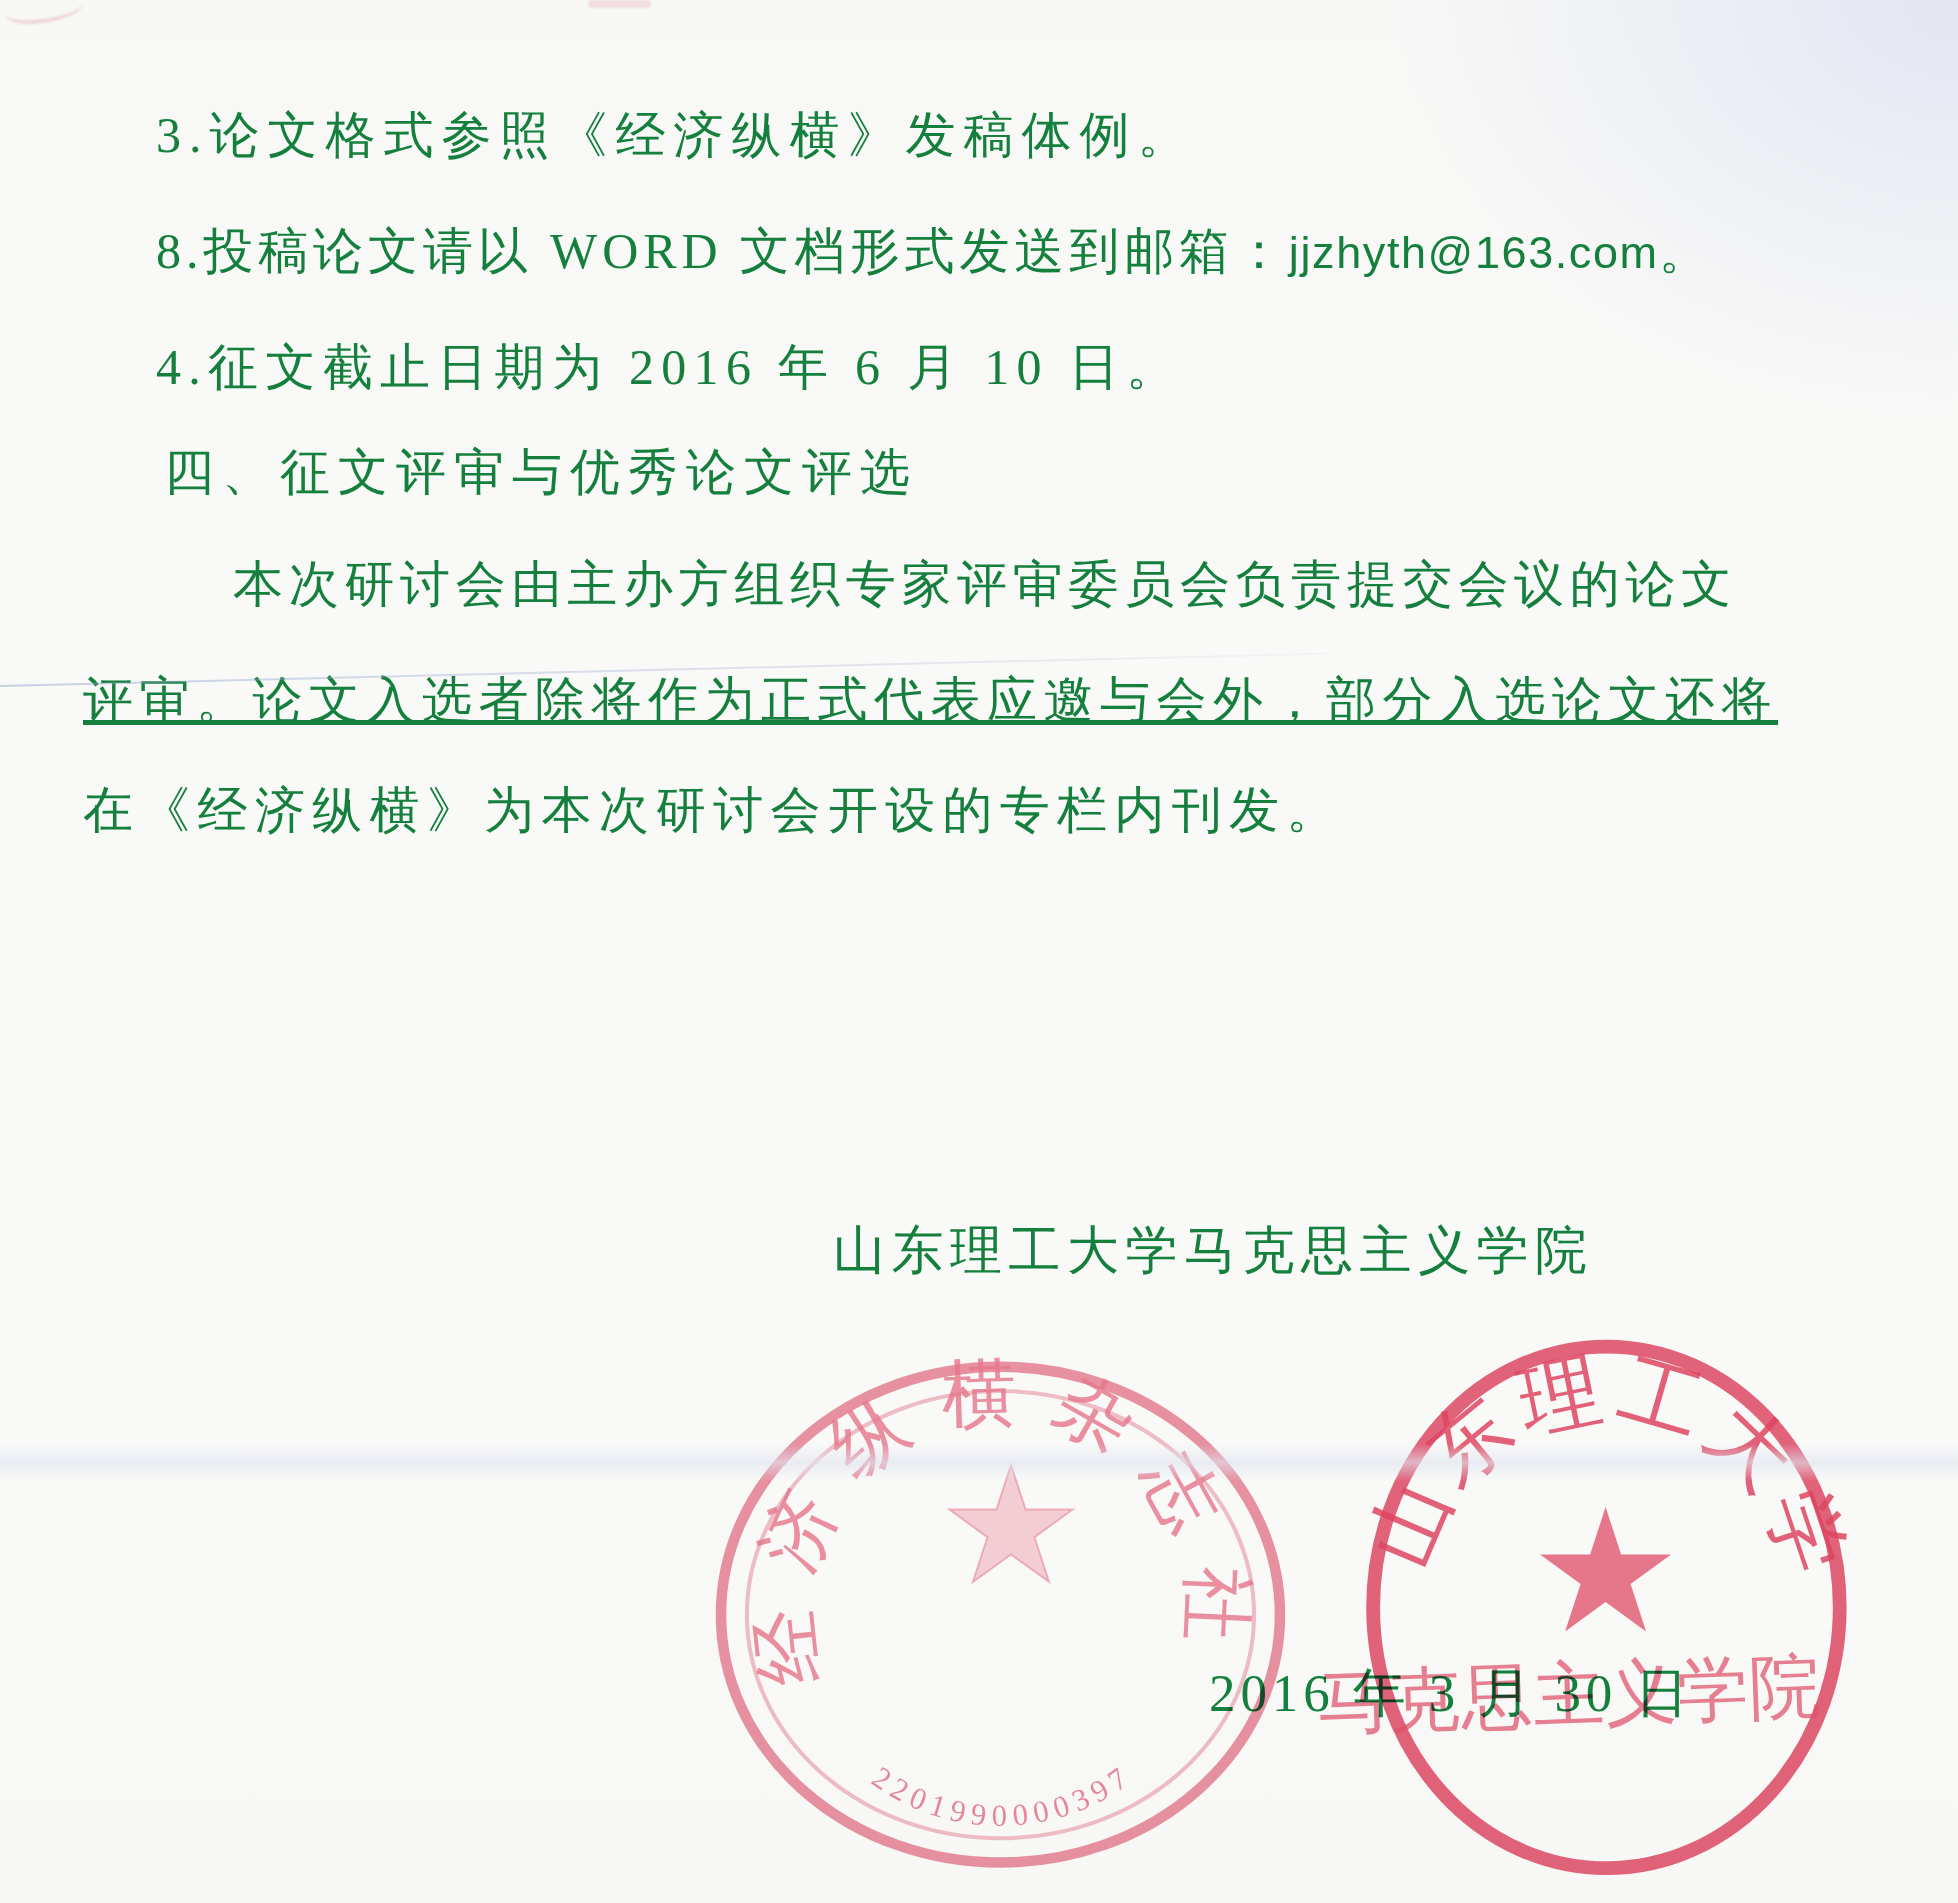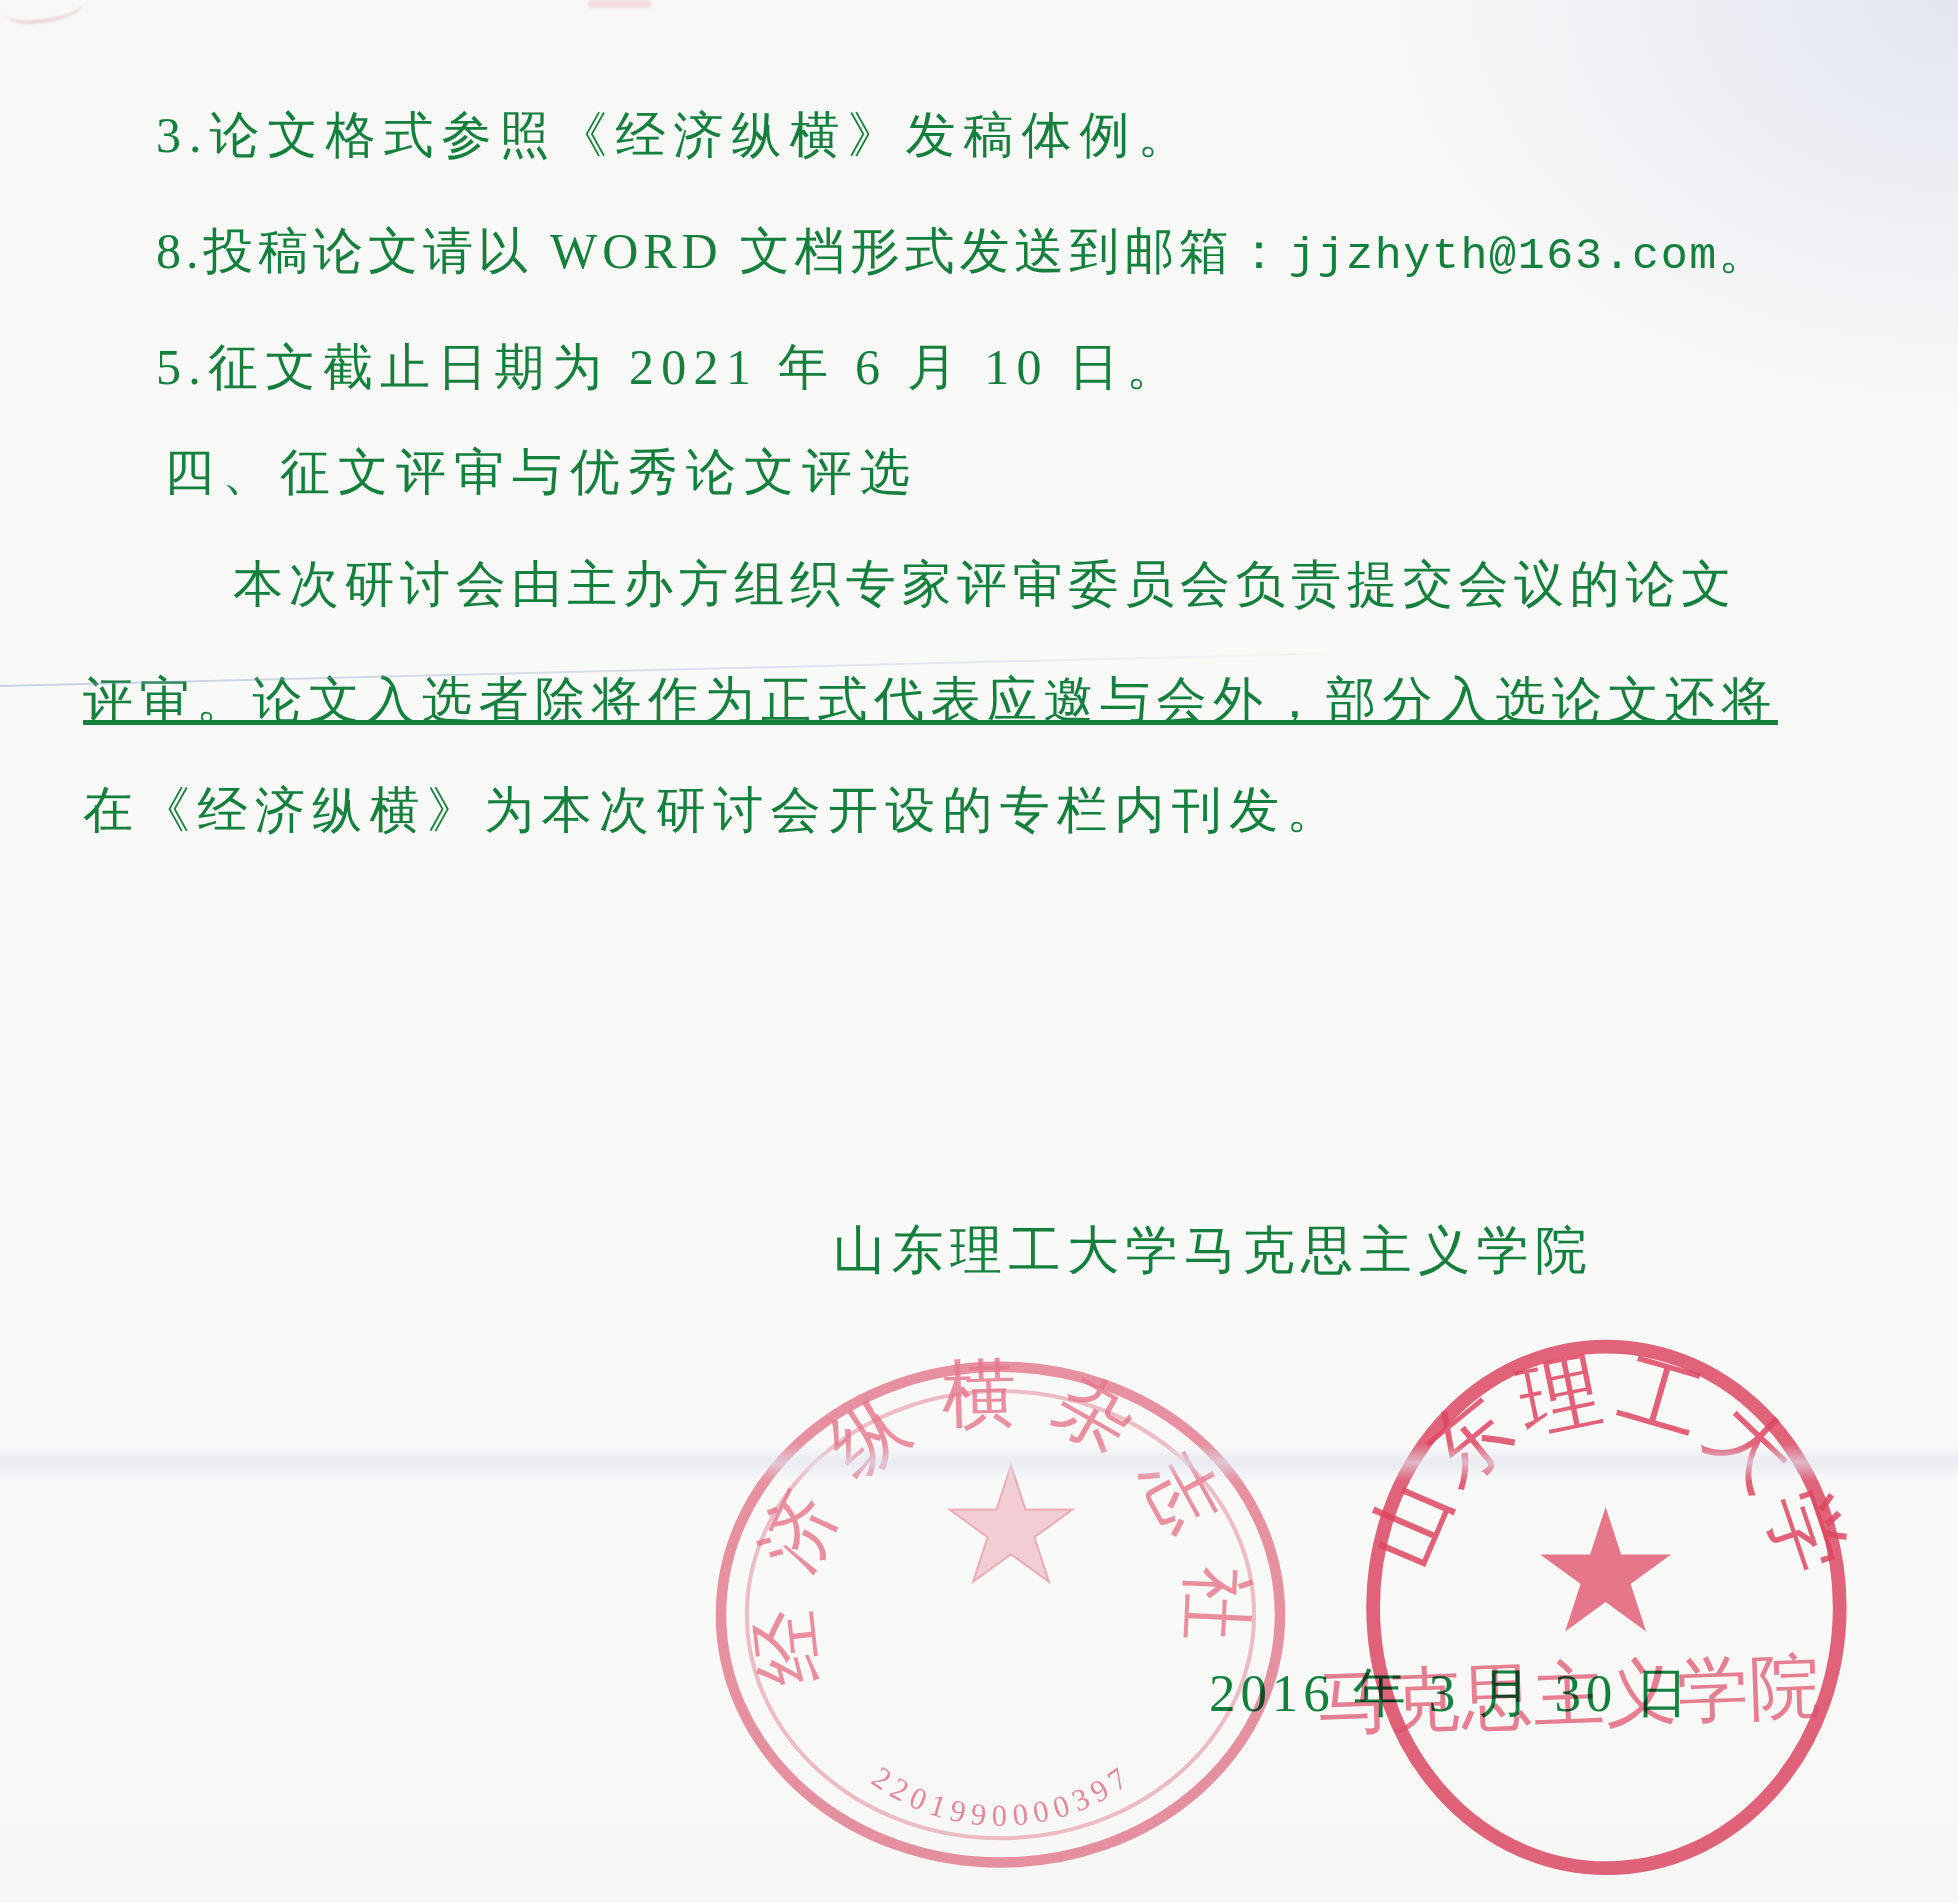--- a/index.html
+++ b/index.html
@@ -52,21 +52,21 @@
   .l3{left:156px;top:108px;letter-spacing:8px;}
   .l4{left:156px;top:224px;letter-spacing:4.9px;}
   .l5{left:156px;top:340px;letter-spacing:7.3px;}
   .heading{left:164px;top:445px;font-weight:normal;letter-spacing:8px;}
   .p1{left:233px;top:557px;letter-spacing:5.7px;}
   .p2{left:83px;top:673px;letter-spacing:6.5px;text-decoration:underline;}
   .p3{left:83px;top:783px;letter-spacing:7.3px;}
   .sig1{left:833px;top:1222px;font-size:52px;letter-spacing:6.5px;}
   .sig2{left:855px;top:1330px;font-size:52px;letter-spacing:4.9px;}
   .date{left:1209px;top:1664px;font-size:53px;letter-spacing:4.9px;}
-  .mono{font-family:Liberation Mono, monospace;font-size:45px;letter-spacing:1.6px;}
+  .mono{font-family:Liberation Sans, sans-serif;font-size:45px;letter-spacing:1.6px;}
   
   .stamps{
     position:absolute;inset:0;
     mix-blend-mode:multiply;
     pointer-events:none;
   }
   .stamp-serif{font-family:"Liberation Serif", serif;}
 </style>
 </head>
 <body>
@@ -75,21 +75,21 @@
 
   <div class="shade-global"></div>
   <div class="shade-topright"></div>
   <div class="topmark-a"></div>
   <div class="topmark-b"></div>
 
   <div class="tline l3">3.论文格式参照《经济纵横》发稿体例。</div>
 
   <div class="tline l4"><span>8.投稿论文请以 WORD 文档形式发送到邮箱：</span><span class="mono">jjzhyth@163.com</span><span>。</span></div>
 
-  <div class="tline l5">5.征文截止日期为 2021 年 6 月 10 日。</div>
+  <div class="tline l5">4.征文截止日期为 2016 年 6 月 10 日。</div>
 
   <div class="tline heading">四、征文评审与优秀论文评选</div>
 
   <div class="tline p1">本次研讨会由主办方组织专家评审委员会负责提交会议的论文</div>
   <div class="tline p2">评审。论文入选者除将作为正式代表应邀与会外，部分入选论文还将</div>
   <div class="tline p3">在《经济纵横》为本次研讨会开设的专栏内刊发。</div>
 
   <div class="tline sig1">山东理工大学马克思主义学院</div>
 
   <div class="tline date">2016 年 3 月 30 日</div>

